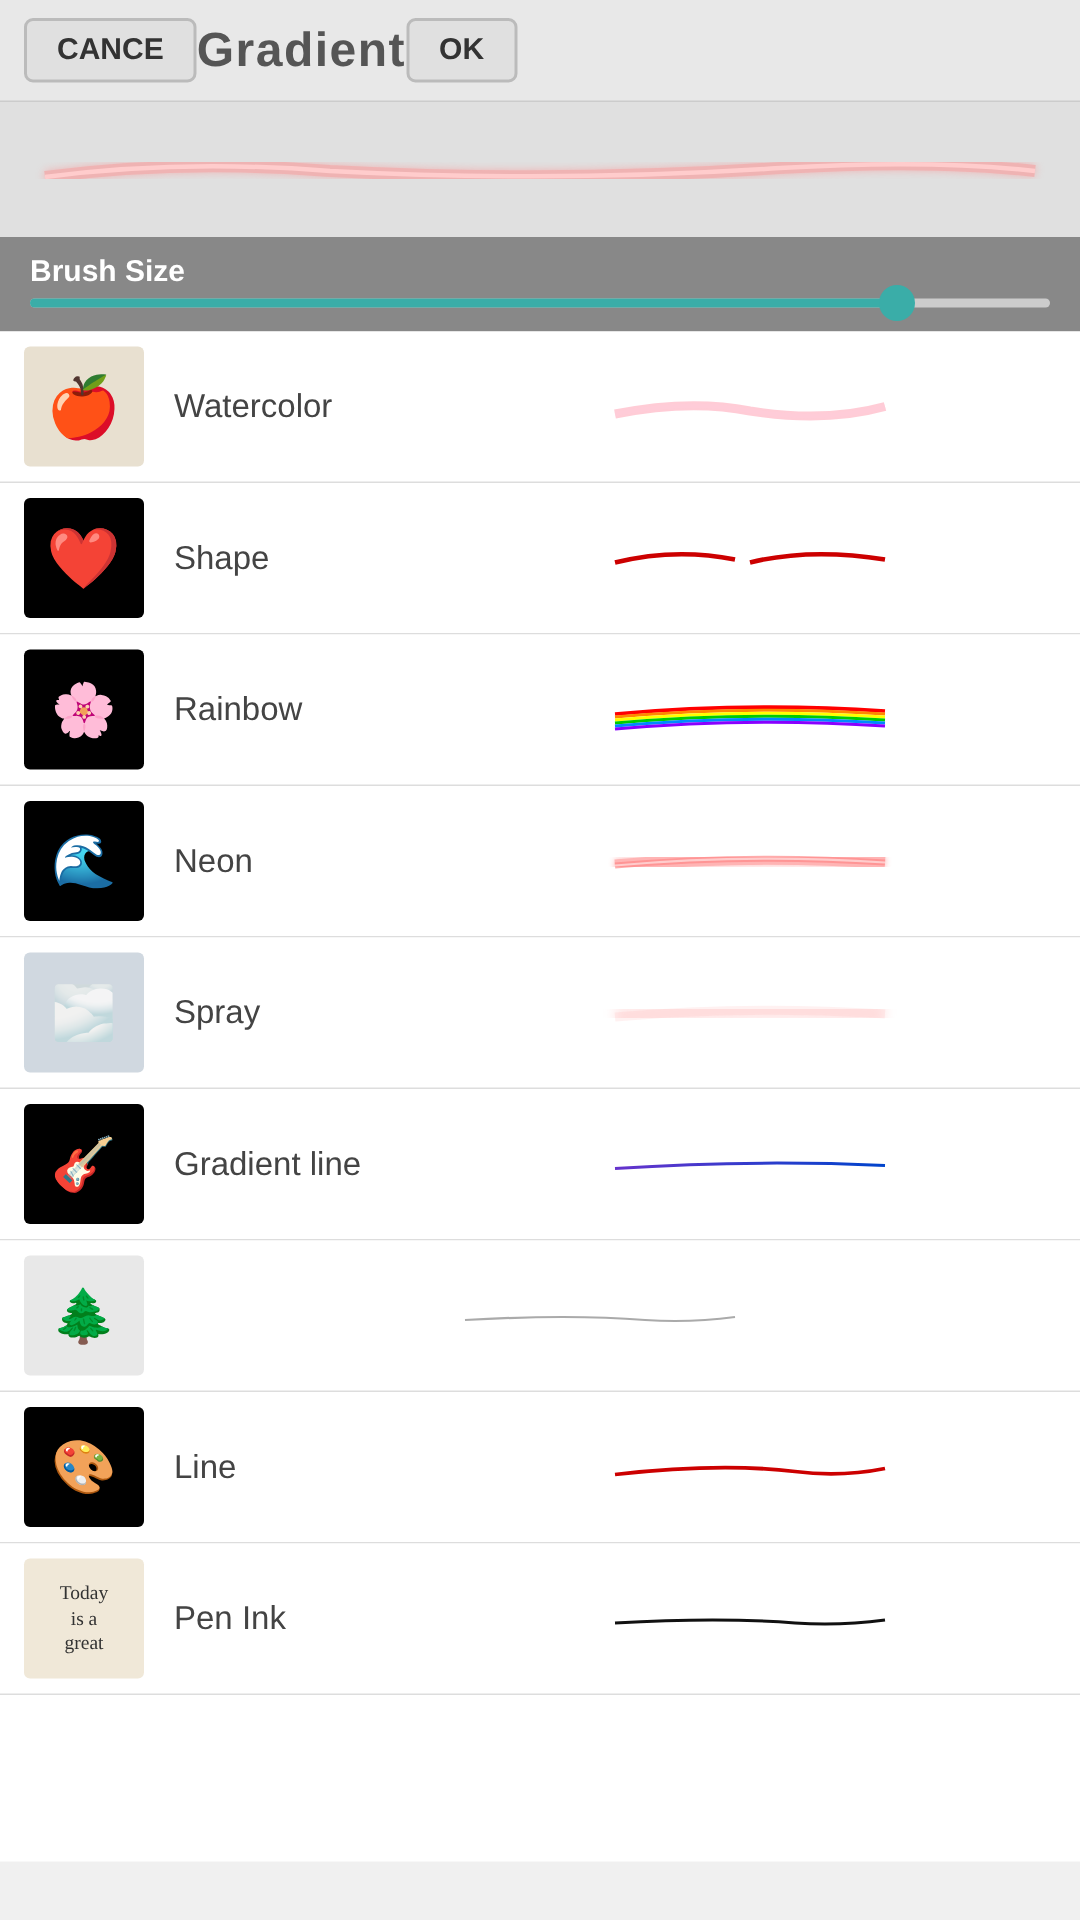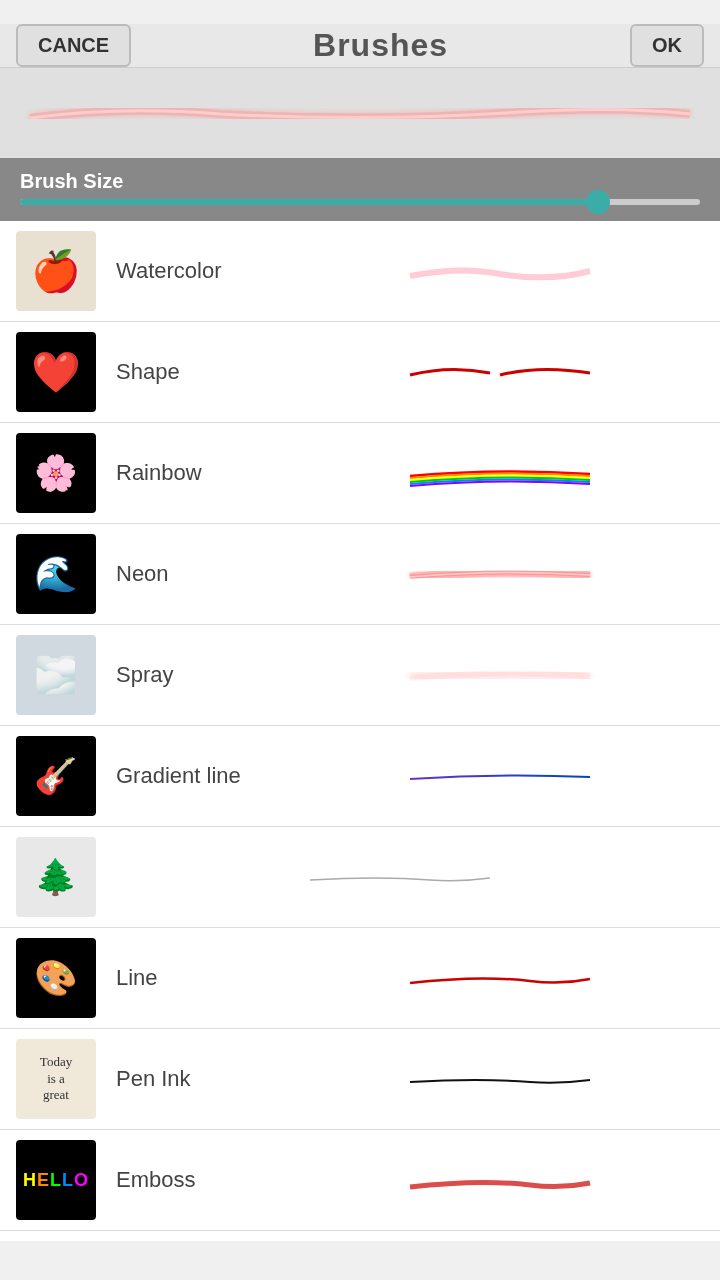--- a/index.html
+++ b/index.html
@@ -8,25 +8,23 @@
       height: 1280px;
       background: #f0f0f0;
       font-family: Arial, sans-serif;
       overflow: hidden;
     }
 
     
     .header {
       display: flex;
       align-items: center;
-      justify-content: space-between;
-      padding: 0 16px;
+      padding: 12px 16px;
       background: #e8e8e8;
       border-bottom: 1px solid #ccc;
-      margin-top: 24px;
     }
     .header-title {
       font-size: 32px;
       font-weight: bold;
       color: #555;
       letter-spacing: 1px;
     }
     .header-btn {
       background: #e0e0e0;
       border: 2px solid #bbb;
@@ -182,21 +180,21 @@
     .thumb-sketch { background: #e8e8e8; }
     .thumb-line { background: #000; }
     .thumb-penink { background: #f0e8d8; }
     .thumb-emboss { background: #000; }
   </style>
 </head>
 <body>
 
 <div class="header">
   <button class="header-btn">CANCE</button>
-  <span class="header-title">Brushes</span>
+  <span class="header-title">Gradient</span>
   <button class="header-btn">OK</button>
 </div>
 
 <div class="preview-area">
   <div class="preview-stroke">
     <svg viewBox="0 0 680 18" xmlns="http://www.w3.org/2000/svg">
       <defs>
         <filter id="glow">
           <feGaussianBlur stdDeviation="3" result="blur"></feGaussianBlur>
           <feMerge>
@@ -354,27 +352,14 @@
       <div style="font-size:13px;color:#333;font-family:Georgia,serif;text-align:center;line-height:1.3;padding:4px;">Today<br>is a<br>great</div>
     </div>
     <span class="brush-name">Pen Ink</span>
     <div class="brush-preview">
       <svg viewBox="0 0 200 30" xmlns="http://www.w3.org/2000/svg">
         <path d="M10,18 Q80,14 130,18 Q160,20 190,16" stroke="#111111" stroke-width="2" fill="none"></path>
       </svg>
     </div>
   </div>
 
-  <div class="brush-item">
-    <div class="brush-thumb thumb-emboss">
-      <div style="font-size:18px;font-weight:bold;padding:4px;letter-spacing:1px;">
-        <span style="color:#ff0;">H</span><span style="color:#f80;">E</span><span style="color:#0f0;">L</span><span style="color:#08f;">L</span><span style="color:#f0f;">O</span>
-      </div>
-    </div>
-    <span class="brush-name">Emboss</span>
-    <div class="brush-preview">
-      <svg viewBox="0 0 200 30" xmlns="http://www.w3.org/2000/svg">
-        <path d="M10,22 Q80,14 130,20 Q160,24 190,18" stroke="#cc0000" stroke-width="5" fill="none" opacity="0.7"></path>
-      </svg>
-    </div>
-  </div>
 
 </div>
 
 </body></html>

